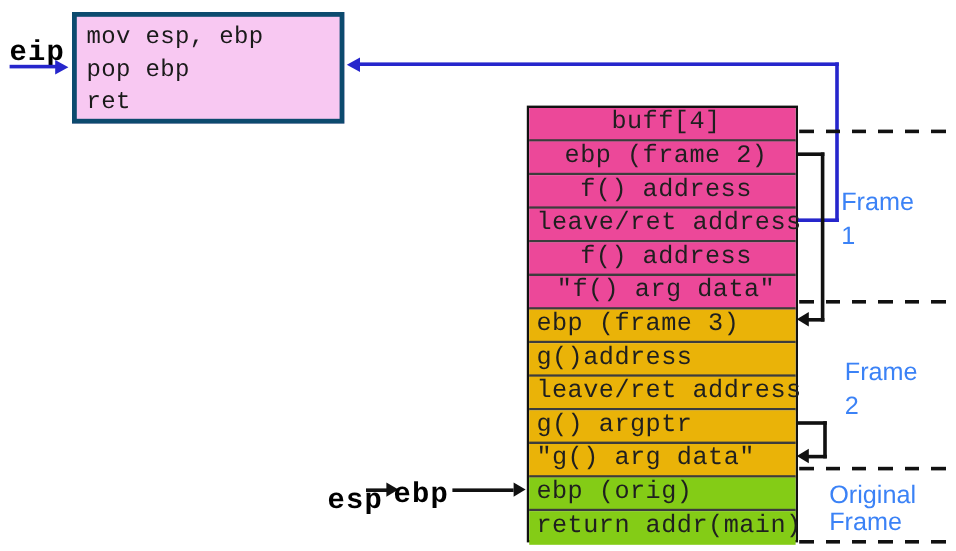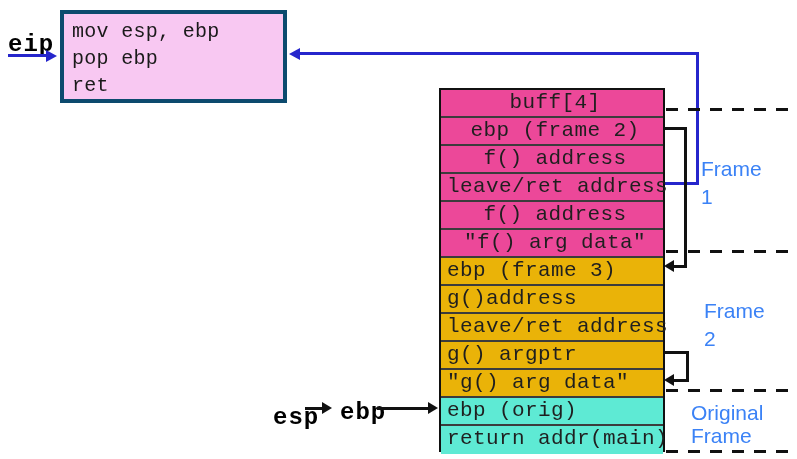--- a/index.html
+++ b/index.html
@@ -26,21 +26,21 @@
     border:2px solid #111;box-sizing:border-box;
   }
   .srow{
     width:100%;height:28px;box-sizing:border-box;border-bottom:2px solid #3c3c3c;
     font-size:21px;line-height:25px;letter-spacing:0.4px;color:#1f1f1f;
     padding-left:6px;white-space:nowrap;overflow:visible;
   }
   .srow:last-child{border-bottom:none;}
   .sec-frame1{background:#ec4899;text-align:center;}
   .sec-frame2{background:#eab308;}
-  .sec-original{background:#5eead4;}
+  .sec-original{background:#84cc16;}
   
   .bl{position:absolute;background:#2626cc;}
   .kl{position:absolute;background:#111;}
   .tri{position:absolute;width:0;height:0;}
   .tri-left-blue{border-top:6px solid transparent;border-bottom:6px solid transparent;border-right:11px solid #2626cc;}
   .tri-right-blue{border-top:6px solid transparent;border-bottom:6px solid transparent;border-left:11px solid #2626cc;}
   .tri-left-k{border-top:6px solid transparent;border-bottom:6px solid transparent;border-right:10px solid #111;}
   .tri-right-k{border-top:6px solid transparent;border-bottom:6px solid transparent;border-left:10px solid #111;}
   .dash{
     position:absolute;height:3px;
@@ -100,21 +100,21 @@
   <div class="tri tri-left-k" style="left:664px;top:260px;"></div>
 
   <div class="kl" style="left:665px;top:351px;width:24px;height:3px;"></div>
   <div class="kl" style="left:686px;top:351px;width:3px;height:31px;"></div>
   <div class="kl" style="left:671px;top:379px;width:18px;height:3px;"></div>
   <div class="tri tri-left-k" style="left:664px;top:374px;"></div>
 
   <div class="reg" style="left:273px;top:404px;">esp</div>
   <div class="kl" style="left:305px;top:407px;width:21px;height:3px;"></div>
   <div class="tri tri-right-k" style="left:322px;top:402px;"></div>
-  <div class="reg" style="left:340px;top:399px;">ebp</div>
+  <div class="reg" style="left:328px;top:399px;">ebp</div>
   <div class="kl" style="left:377px;top:407px;width:51px;height:3px;"></div>
   <div class="tri tri-right-k" style="left:428px;top:402px;"></div>
 
   <div class="flabel" style="left:701px;top:155px;width:64px;">Frame 1</div>
   <div class="flabel" style="left:704px;top:297px;width:64px;">Frame 2</div>
   <div class="flabel orig" style="left:691px;top:401px;width:72px;">Original Frame</div>
 
 </div>
 
 </body></html>

